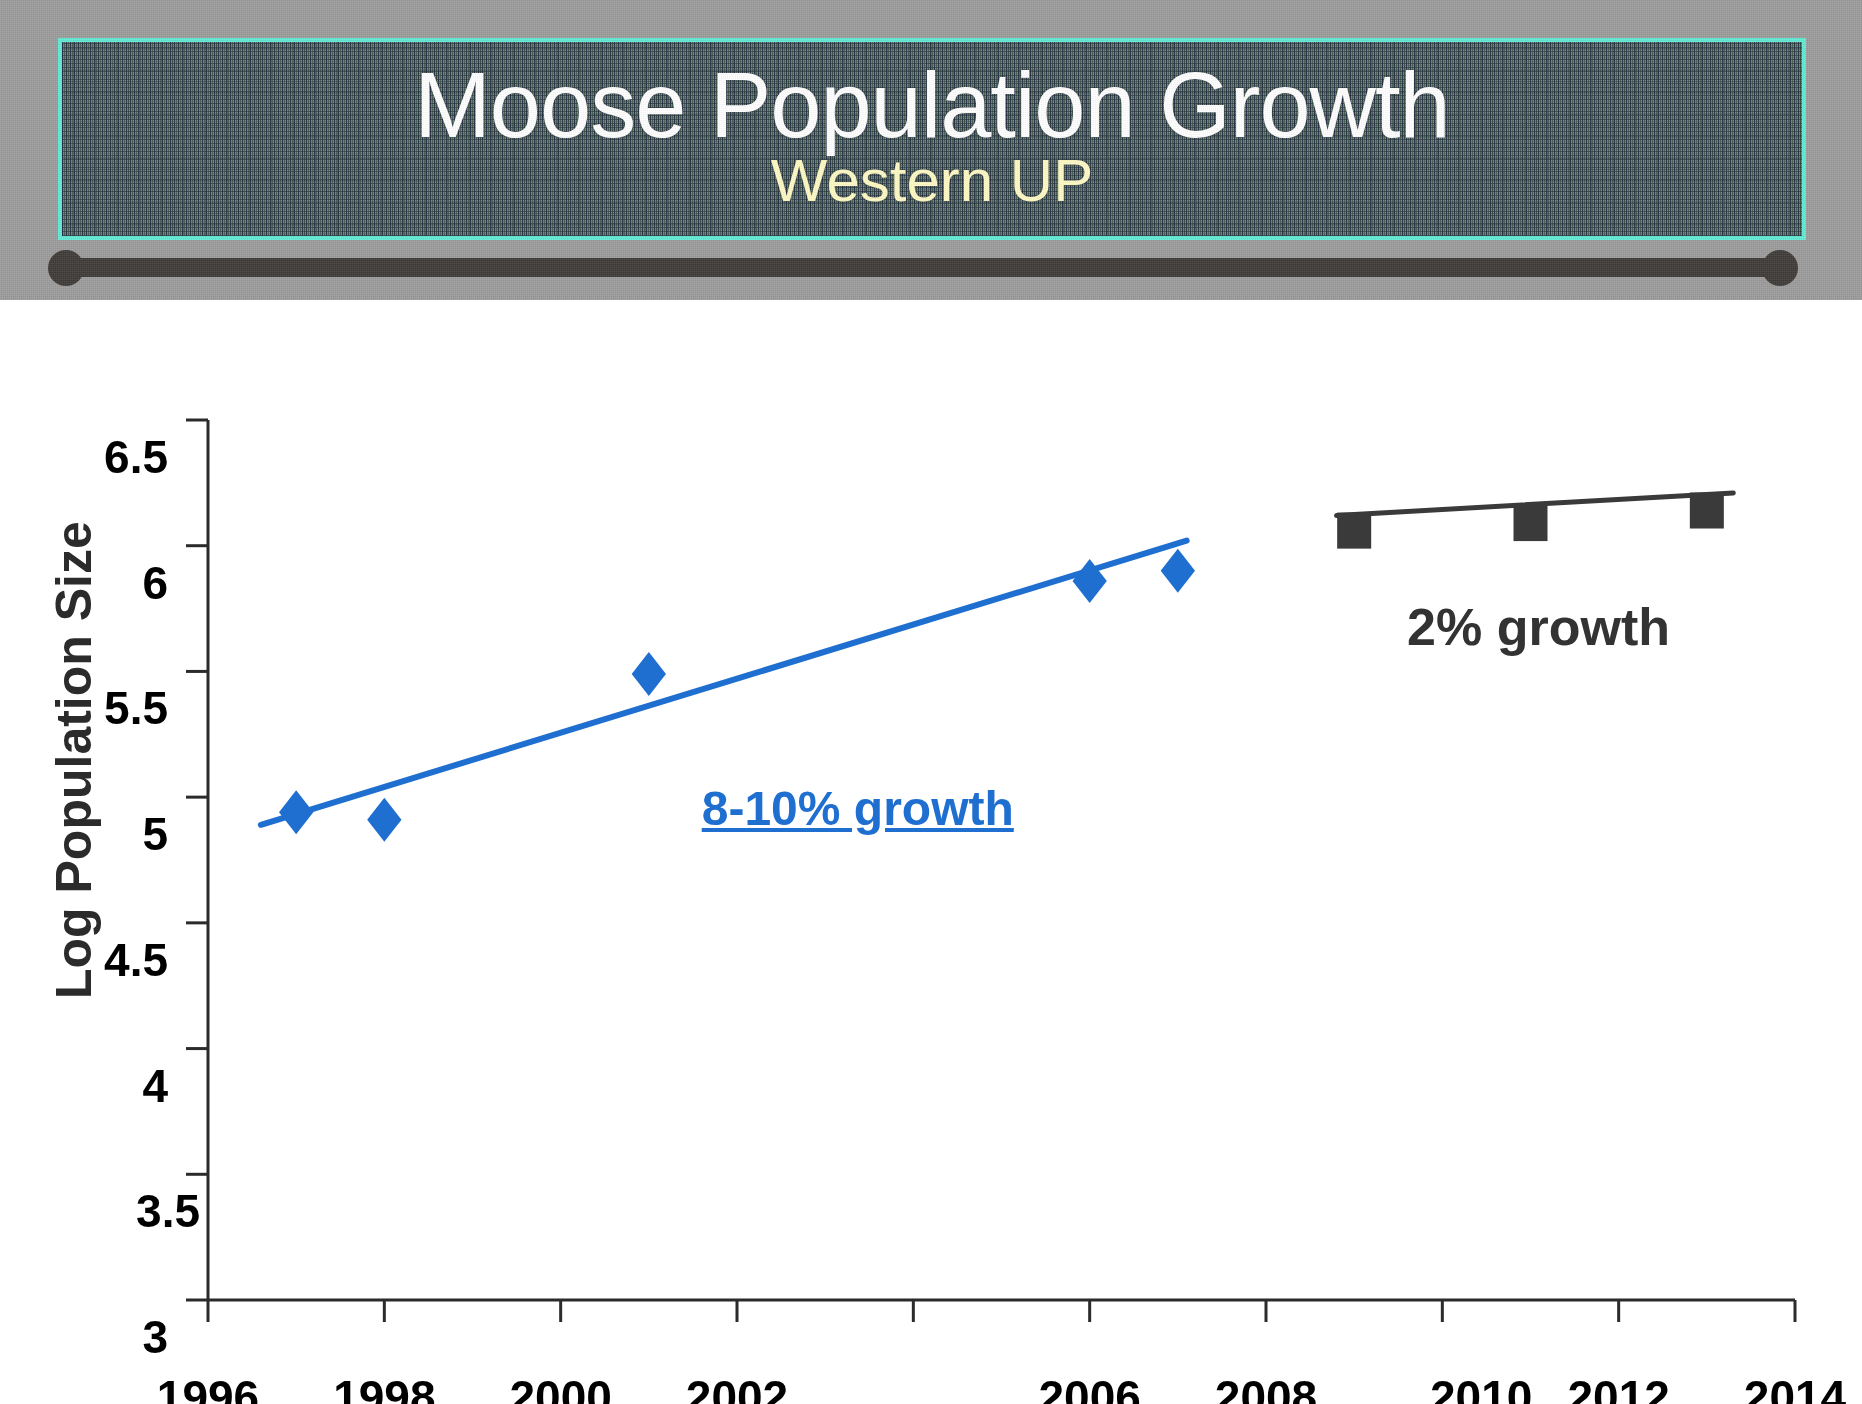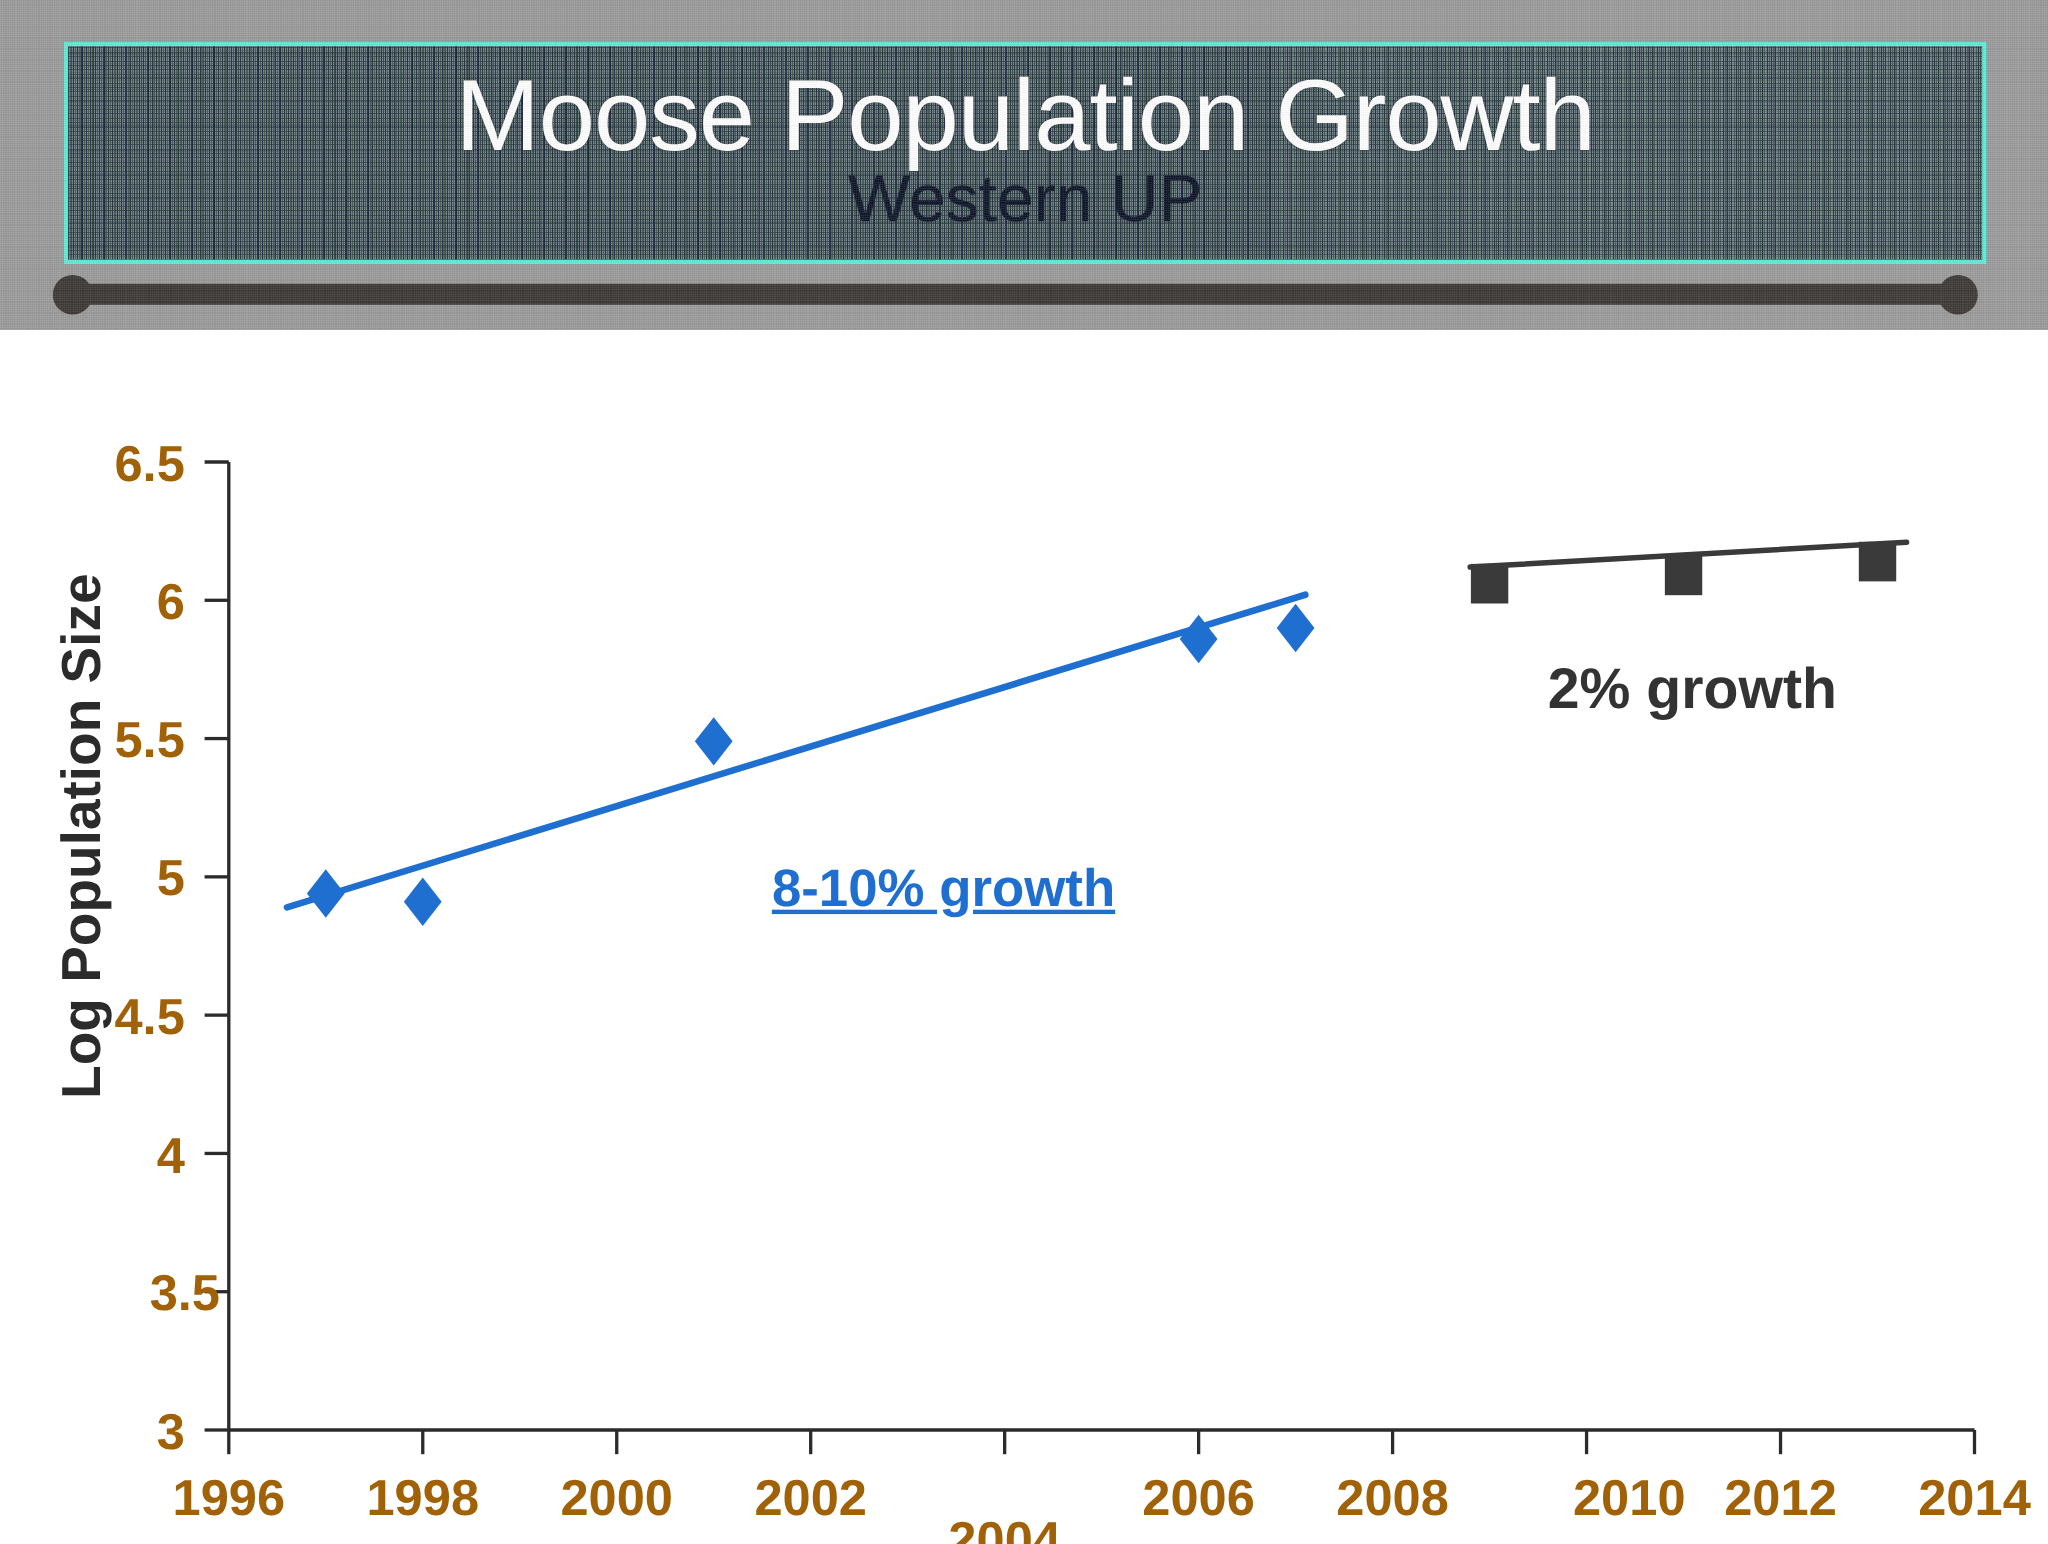--- a/index.html
+++ b/index.html
@@ -57,21 +57,21 @@
   }
   #title-main{
     color:#ffffff;
     font-size:92px;line-height:1.03;
     font-weight:400;
     letter-spacing:-1px;
     text-shadow:0 0 2px rgba(0,0,0,.35);
     white-space:nowrap;
   }
   #title-sub{
-    color:#0f172a;
+    color:#fef9c3;
     font-size:60px;line-height:1.05;
     font-weight:400;
     margin-top:-4px;
     white-space:nowrap;
     text-shadow:0 0 2px rgba(0,0,0,.35);
   }
 
   
   #dumbbell{
     position:absolute;left:40px;top:248px;width:1766px;height:40px;
@@ -89,24 +89,25 @@
 
   
   #chart-area{
     position:absolute;left:0;top:300px;width:1862px;height:1104px;
     background:#ffffff;
   }
   #plot-svg{position:absolute;left:0;top:0;}
 
   .ytick-label,.xtick-label{
     position:absolute;
-    color:#a16207;
+    color:#000000;
     font-weight:bold;
     font-size:46px;
     white-space:nowrap;
+    margin-top:36px;
   }
   .ytick-label{text-align:right;}
   .xtick-label{text-align:center;}
 
   #ylabel{
     position:absolute;
     left:-126px;top:470px;
     width:400px;text-align:center;
     color:#2b2b2b;font-weight:bold;font-size:50px;
     transform:rotate(-90deg);

